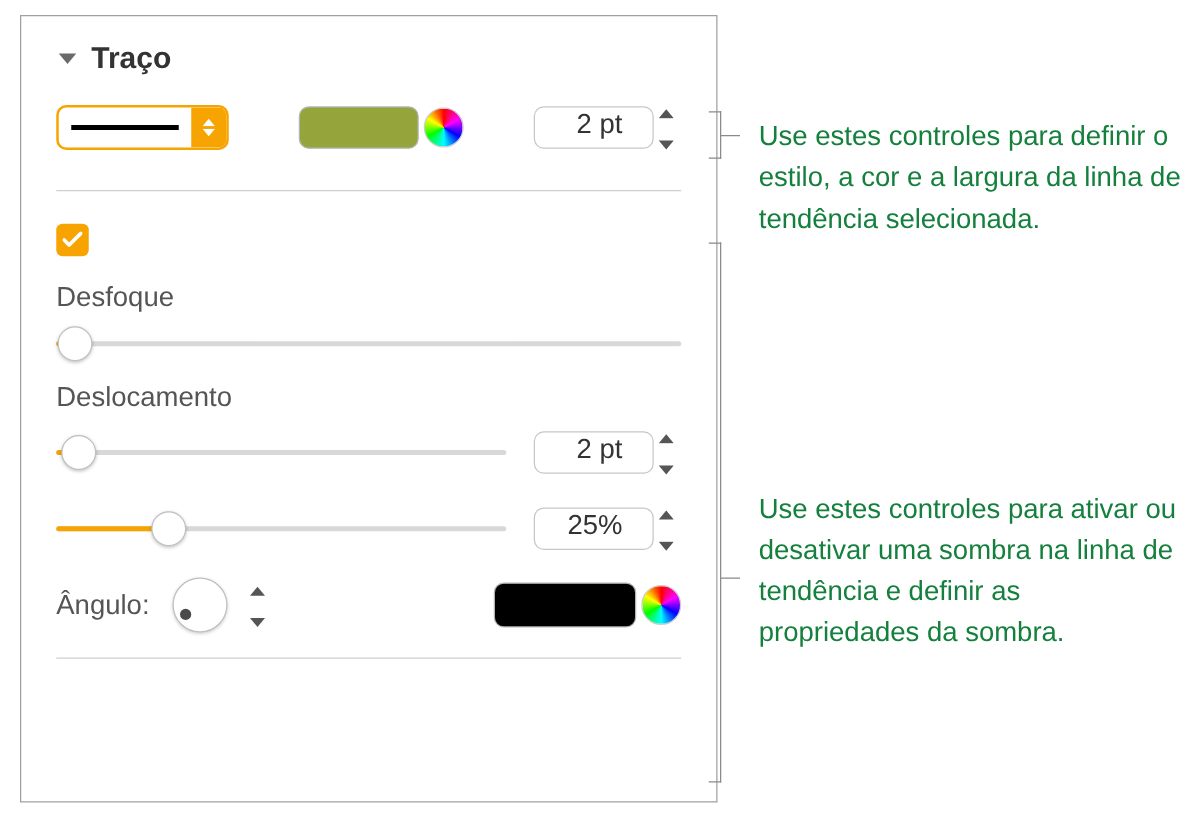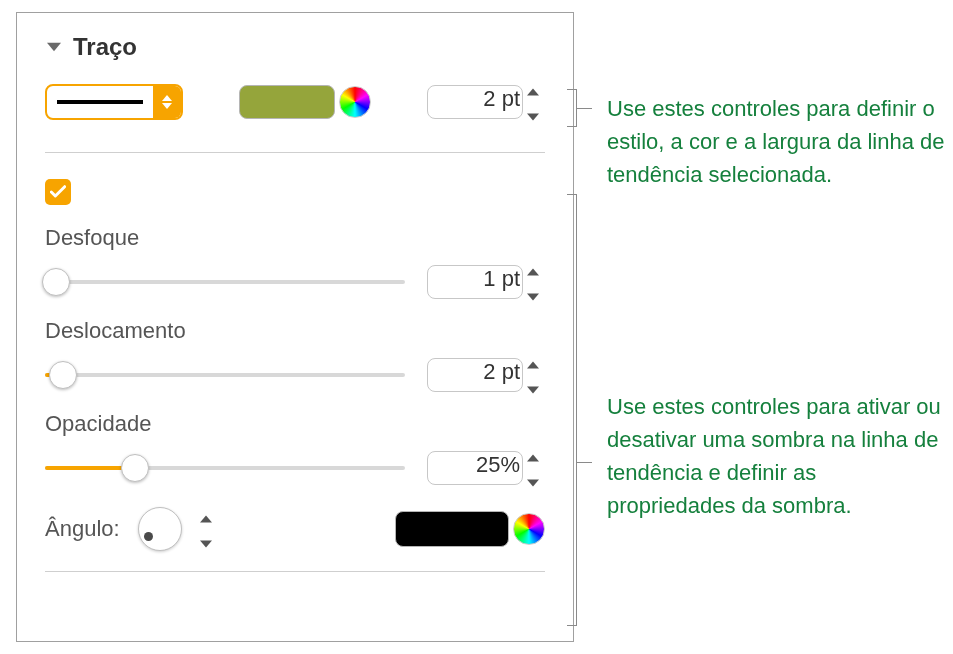--- a/index.html
+++ b/index.html
@@ -103,21 +103,21 @@
       display:flex;
       align-items:center;
       gap:4px;
     }
     .stepper-input {
       width: 96px;
       height: 34px;
       border: 1px solid #c7c7c7;
       border-radius: 8px;
       text-align: right;
-      padding-right: 2px;
+      padding-right: 24px;
       font-size: 22px;
       background: #fff;
       cursor: text;
     }
     .stepper-buttons {
       display:flex;
       flex-direction:column;
       gap:1px;
       width:18px;
       cursor:pointer;
@@ -327,35 +327,20 @@
     </span>
   </div>
 
   <div class="control-block">
     <div class="control-label">Desfoque</div>
     <div class="slider-row">
       <div class="slider">
         <div class="slider-track"></div>
         <div class="slider-fill" style="width:3%"></div>
         <div class="slider-knob" style="left:3%"></div>
-      </div>
-      <div class="stepper">
-        <div class="stepper-input">1 pt</div>
-        <div class="stepper-buttons">
-          <span>
-            <svg viewBox="0 0 10 6" width="12" height="8">
-                <path d="M0 6 L5 0 L10 6" fill="#555"></path>
-              </svg>
-          </span>
-          <span>
-            <svg viewBox="0 0 10 6" width="12" height="8">
-                <path d="M0 0 L5 6 L10 0" fill="#555"></path>
-              </svg>
-          </span>
-        </div>
       </div>
     </div>
   </div>
 
   <div class="control-block">
     <div class="control-label">Deslocamento</div>
     <div class="slider-row">
       <div class="slider">
         <div class="slider-track"></div>
         <div class="slider-fill" style="width:5%"></div>
@@ -373,21 +358,20 @@
             <svg viewBox="0 0 10 6" width="12" height="8">
                 <path d="M0 0 L5 6 L10 0" fill="#555"></path>
               </svg>
           </span>
         </div>
       </div>
     </div>
   </div>
 
   <div class="control-block">
-    <div class="control-label">Opacidade</div>
     <div class="slider-row">
       <div class="slider">
         <div class="slider-track"></div>
         <div class="slider-fill" style="width:25%"></div>
         <div class="slider-knob" style="left:25%"></div>
       </div>
       <div class="stepper">
         <div class="stepper-input">25%</div>
         <div class="stepper-buttons">
           <span>

